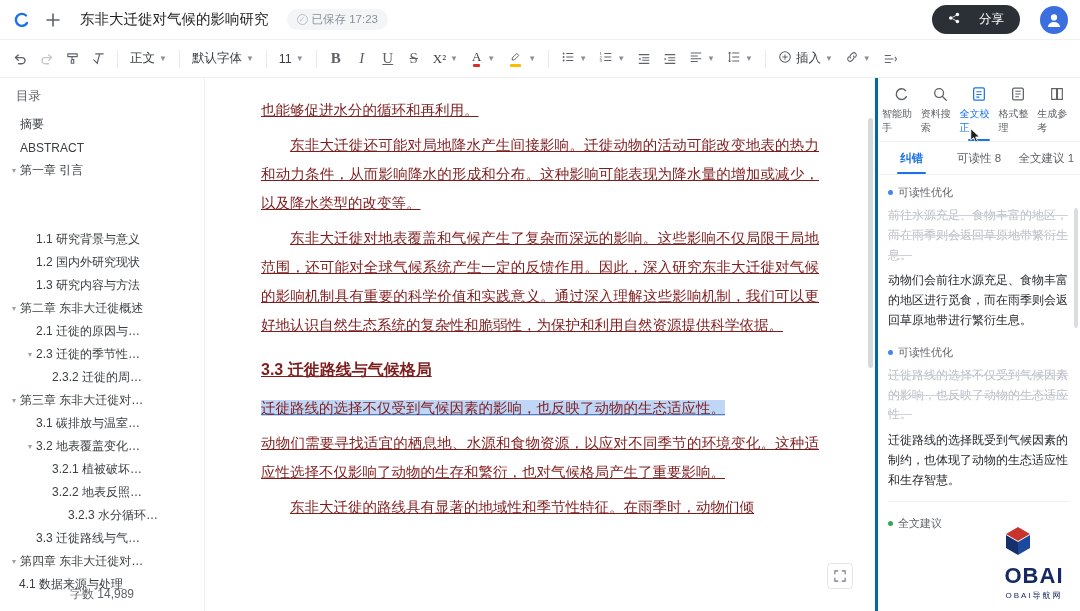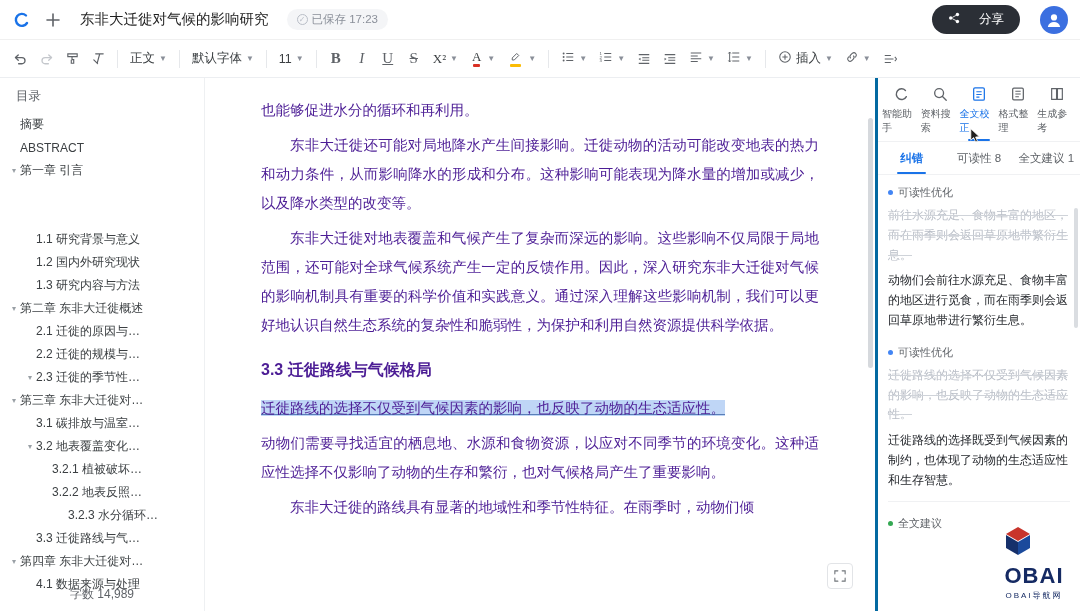--- a/index.html
+++ b/index.html
@@ -103,22 +103,22 @@
     text-align: center; font-size: 12px; color: #5f6368;
   }
 
   
   .doc-area {
     flex: 1; background: #f5f6f8; position: relative; overflow: hidden;
     display: flex; justify-content: center;
   }
   .page {
     width: 100%; background: #fff; padding: 18px 56px 20px 56px;
-    font-family: "Liberation Serif", serif; color: #4c1d95;
-    font-size: 14.5px; line-height: 2.0; position: relative;
+    font-family: "Liberation Serif", serif; color: #7f1d1d;
+    font-size: 14.5px; line-height: 2.0; position: relative; text-decoration: underline;
   }
   .page p { margin: 0 0 6px 0; text-indent: 2em; text-align: justify; }
   .page p.noindent { text-indent: 0; }
   .h3 {
     font-size: 16px; font-weight: bold; margin: 14px 0 8px 0;
     font-family: "Liberation Sans", sans-serif;
   }
   .hl {
     background: #bfd6f6; text-decoration: underline; text-decoration-color: #5a7fb8;
   }
@@ -412,26 +412,26 @@
           </div>
           <div class="ol-item" style="padding-left: 8px;">
             <span class="ol-arrow">▾</span>
             <span class="ol-text">第二章 东非大迁徙概述</span>
           </div>
           <div class="ol-item" style="padding-left: 24px;">
             <span class="ol-arrow"></span>
             <span class="ol-text">2.1 迁徙的原因与…</span>
           </div>
           <div class="ol-item" style="padding-left: 24px;">
-            <span class="ol-arrow"></span>
-            <span class="ol-text">2.2 迁徙的规模与…</span>
-          </div>
-          <div class="ol-item" style="padding-left: 24px;">
             <span class="ol-arrow">▾</span>
             <span class="ol-text">2.3 迁徙的季节性…</span>
+          </div>
+          <div class="ol-item" style="padding-left: 40px;">
+            <span class="ol-arrow"></span>
+            <span class="ol-text">2.3.2 迁徙的周…</span>
           </div>
           <div class="ol-item" style="padding-left: 8px;">
             <span class="ol-arrow">▾</span>
             <span class="ol-text">第三章 东非大迁徙对…</span>
           </div>
           <div class="ol-item" style="padding-left: 24px;">
             <span class="ol-arrow"></span>
             <span class="ol-text">3.1 碳排放与温室…</span>
           </div>
           <div class="ol-item" style="padding-left: 24px;">
@@ -451,21 +451,21 @@
             <span class="ol-text">3.2.3 水分循环…</span>
           </div>
           <div class="ol-item" style="padding-left: 24px;">
             <span class="ol-arrow"></span>
             <span class="ol-text">3.3 迁徙路线与气…</span>
           </div>
           <div class="ol-item" style="padding-left: 8px;">
             <span class="ol-arrow">▾</span>
             <span class="ol-text">第四章 东非大迁徙对…</span>
           </div>
-          <div class="ol-item" style="padding-left: 24px;">
+          <div class="ol-item" style="padding-left: 7px;">
             <span class="ol-arrow"></span>
             <span class="ol-text">4.1 数据来源与处理</span>
           </div>
         </div>
       <div class="wordcount">字数 14,989</div>
     </div>
 
     <div class="doc-area">
       <div class="page" id="doc-page">
           <p class="noindent">也能够促进水分的循环和再利用。</p>

